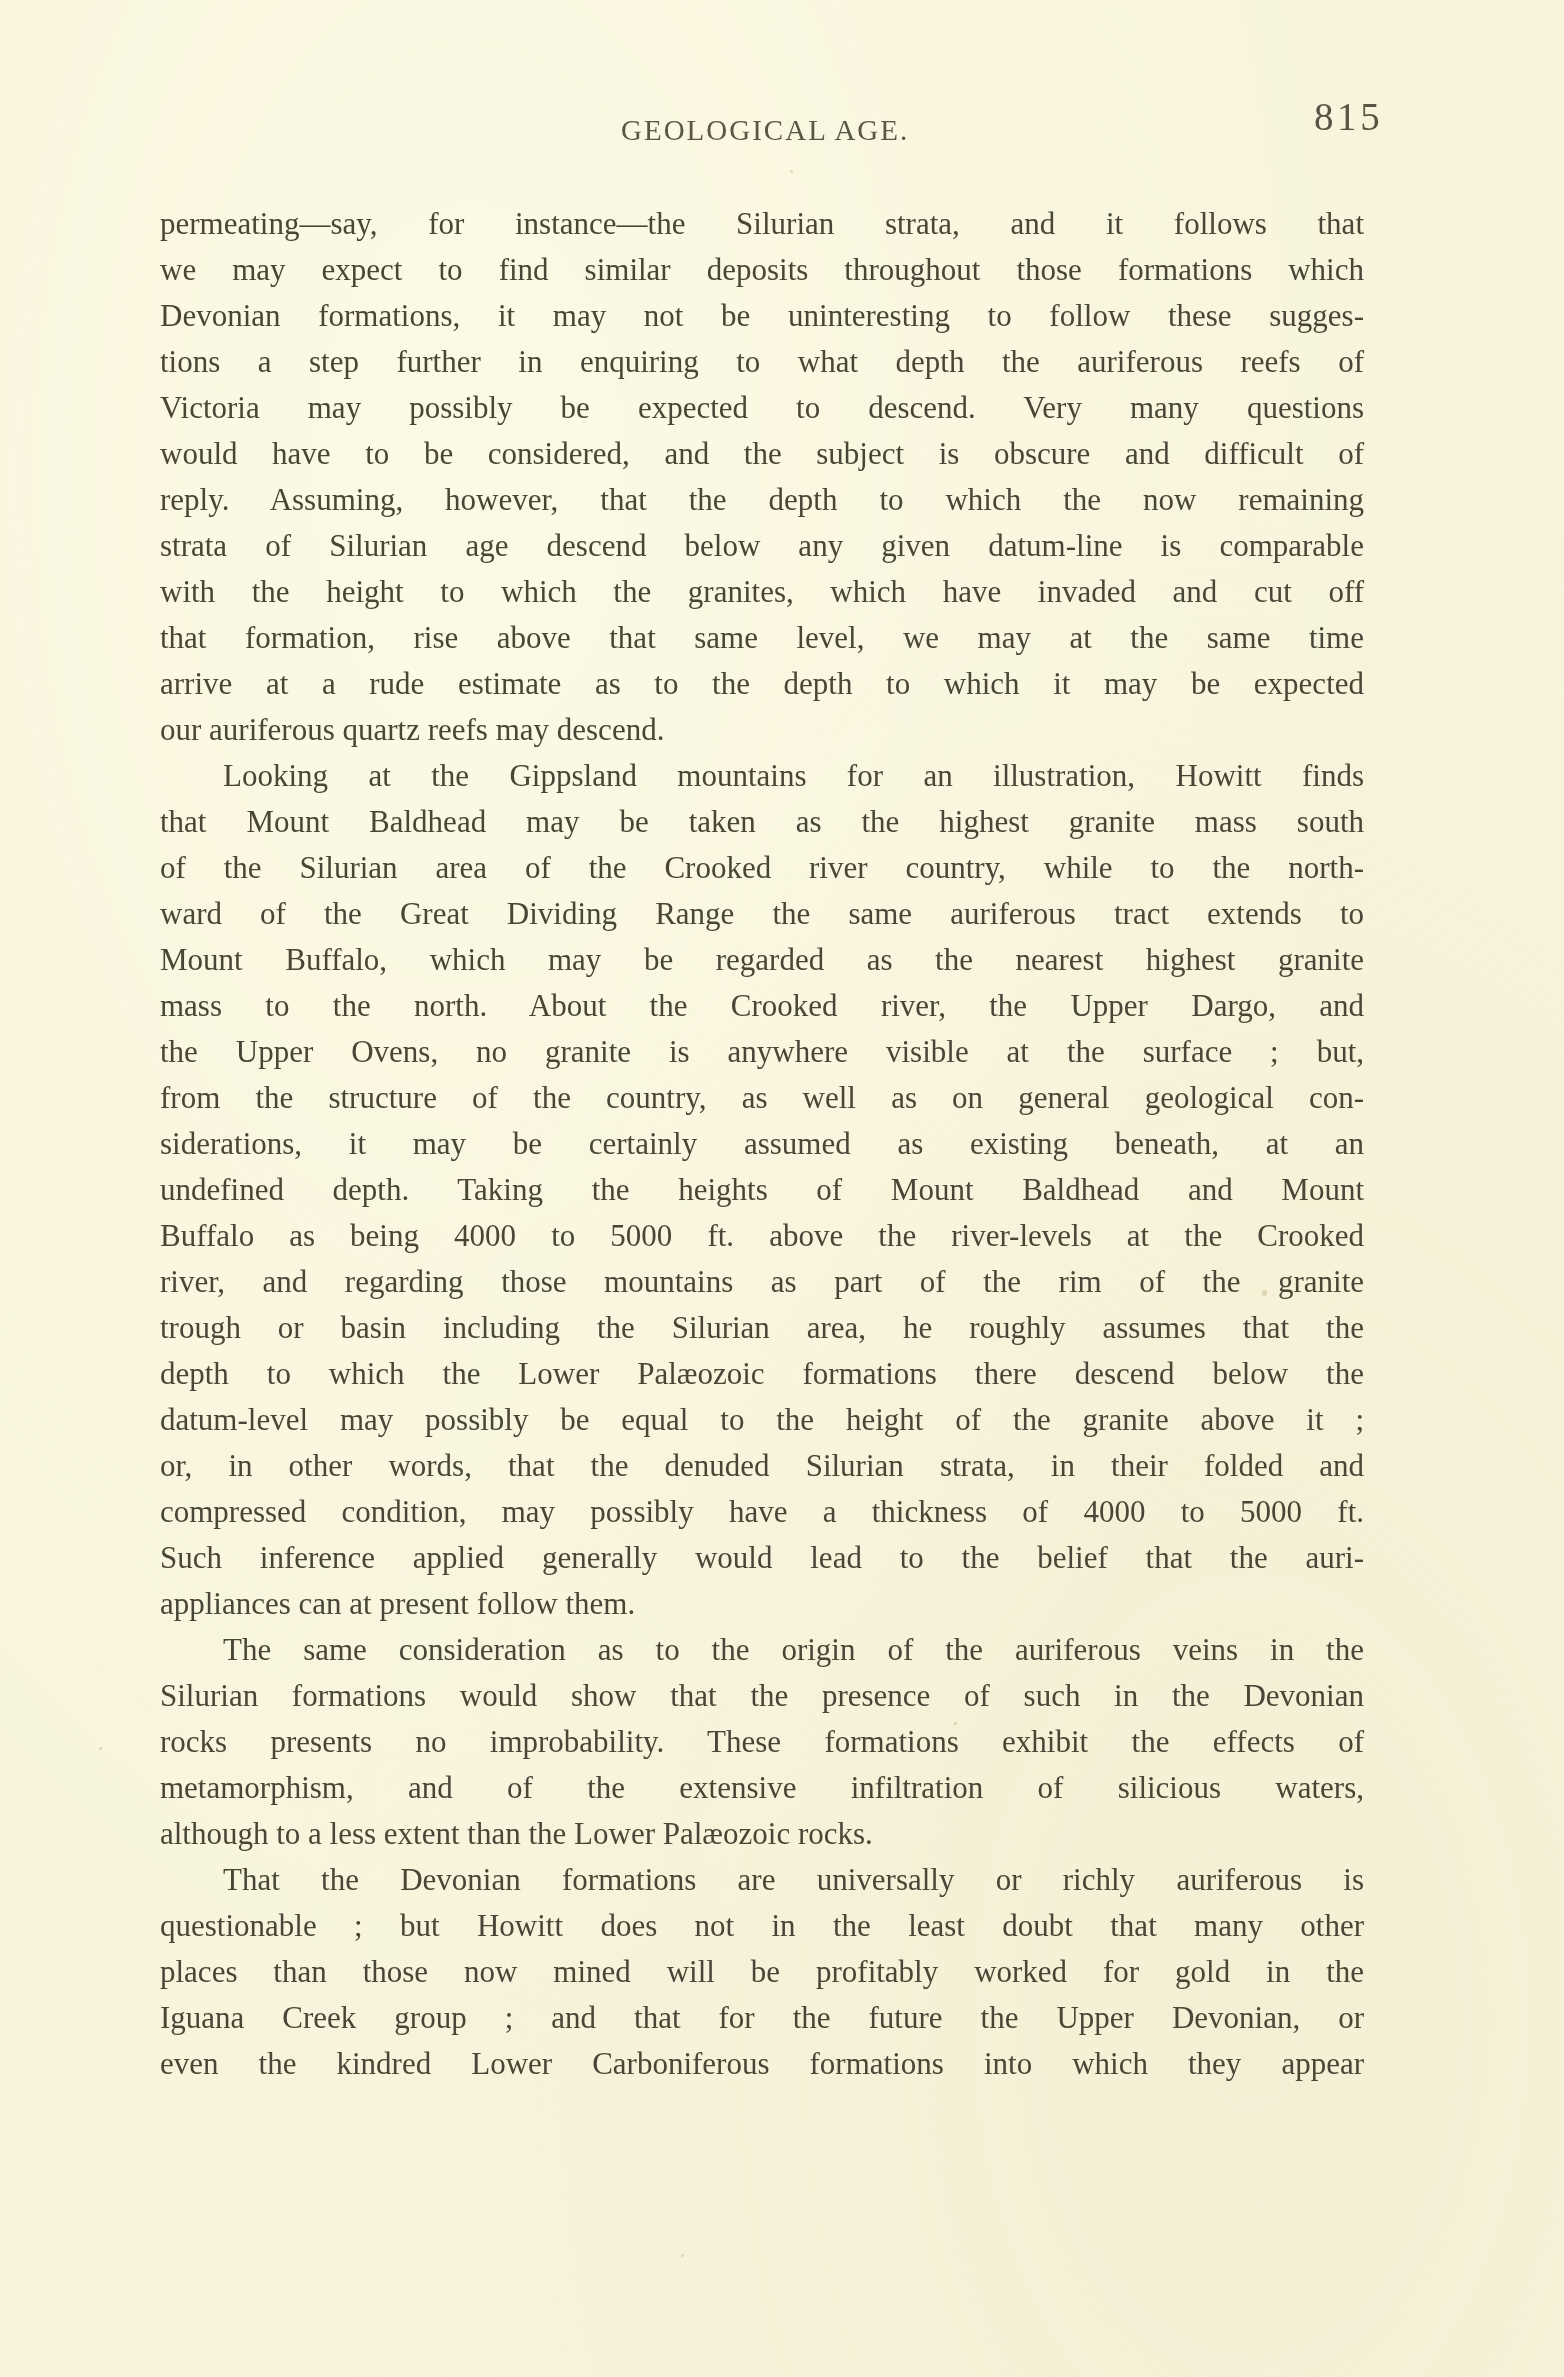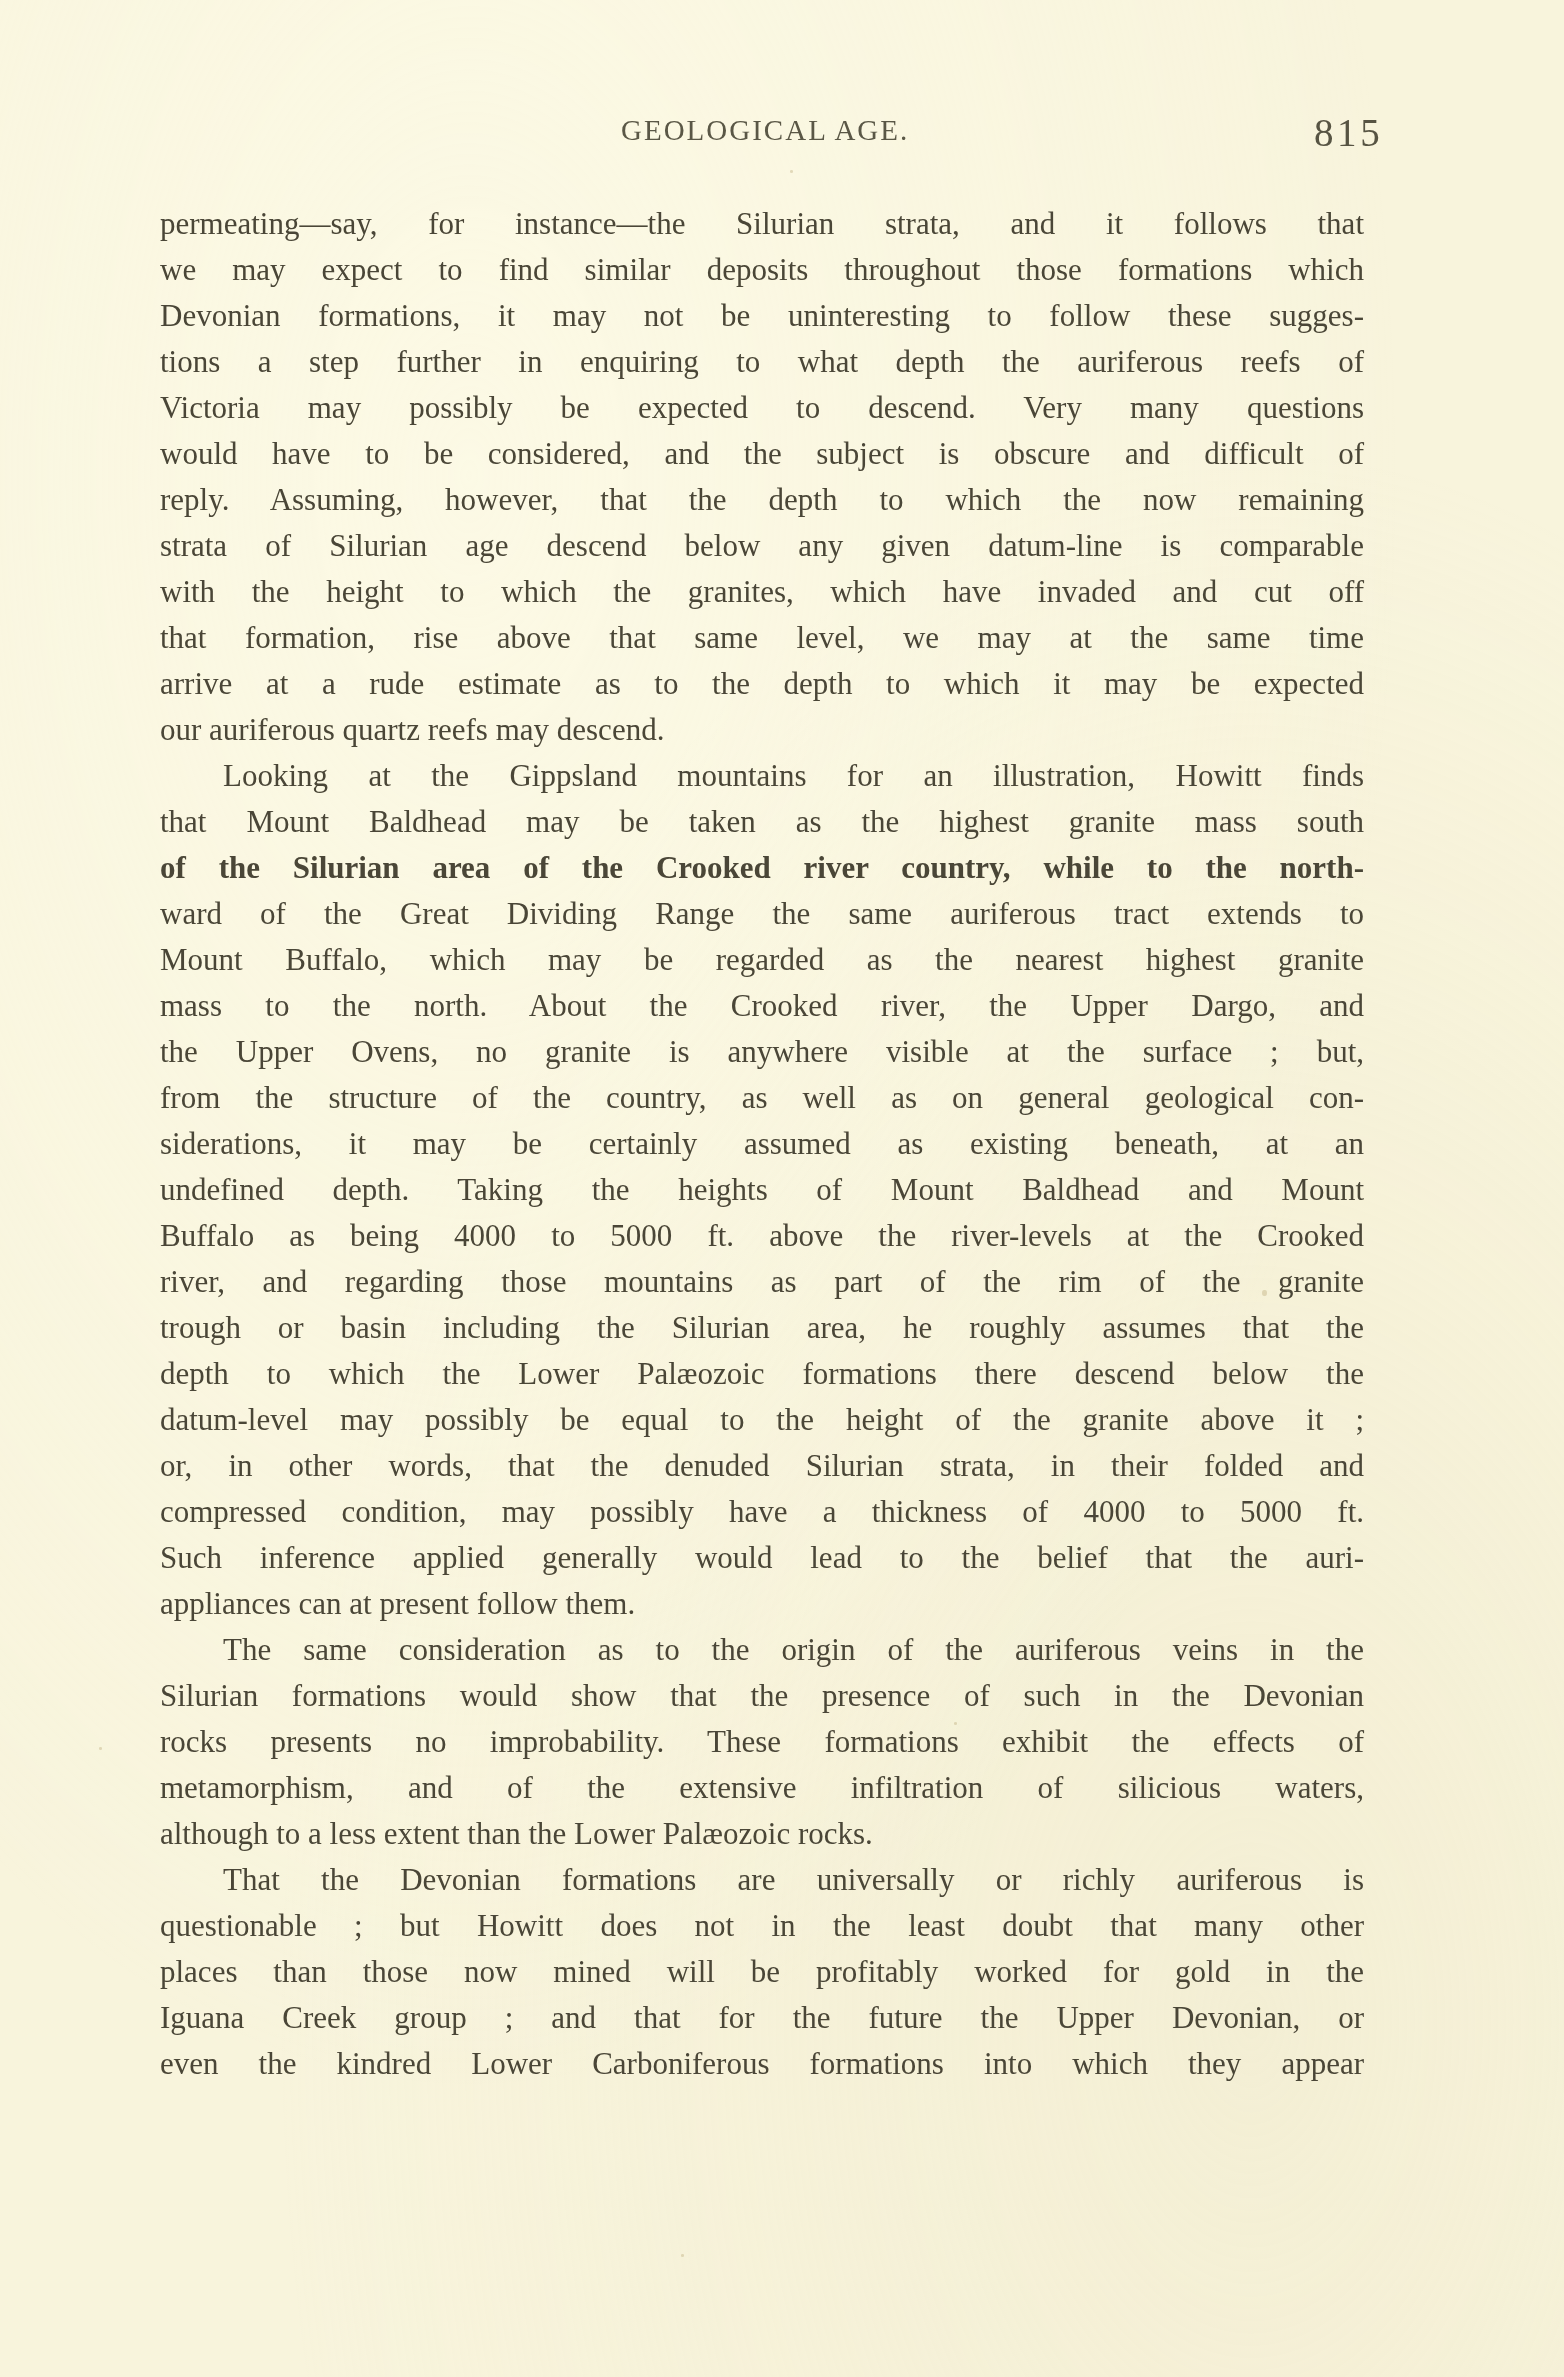--- a/index.html
+++ b/index.html
@@ -35,21 +35,21 @@
       color: #5a5746;
       white-space: nowrap;
       text-transform: uppercase;
       font-variant: normal;
       transform-origin: left top;
       transform: scaleY(0.98);
     }
     .page-number {
       position: absolute;
       left: 1314px;
-      top: 109px;
+      top: 93px;
       width: 66px;
       font-size: 39px;
       line-height: 47px;
       color: #575443;
       text-align: right;
       letter-spacing: 3.6px;
       white-space: nowrap;
     }
     .body-text {
       position: absolute;
@@ -98,21 +98,21 @@
       <div class="line" style="white-space: nowrap; text-align: left; word-spacing: 0px;">Victoria may possibly be expected to descend. Very many questions</div>
       <div class="line" style="white-space: nowrap; text-align: left; word-spacing: 0px;">would have to be considered, and the subject is obscure and difficult of</div>
       <div class="line" style="white-space: nowrap; text-align: left; word-spacing: 0px;">reply. Assuming, however, that the depth to which the now remaining</div>
       <div class="line" style="white-space: nowrap; text-align: left; word-spacing: 0px;">strata of Silurian age descend below any given datum-line is comparable</div>
       <div class="line" style="white-space: nowrap; text-align: left; word-spacing: 0px;">with the height to which the granites, which have invaded and cut off</div>
       <div class="line" style="white-space: nowrap; text-align: left; word-spacing: 0px;">that formation, rise above that same level, we may at the same time</div>
       <div class="line" style="white-space: nowrap; text-align: left; word-spacing: 0px;">arrive at a rude estimate as to the depth to which it may be expected</div>
       <div class="line last" style="white-space: nowrap; text-align: left; word-spacing: 0px;">our auriferous quartz reefs may descend.</div>
       <div class="line indent" style="white-space: nowrap; text-align: left; word-spacing: 0px;">Looking at the Gippsland mountains for an illustration, Howitt finds</div>
       <div class="line" style="white-space: nowrap; text-align: left; word-spacing: 0px;">that Mount Baldhead may be taken as the highest granite mass south</div>
-      <div class="line" style="white-space: nowrap; text-align: center; word-spacing: 0px; font-weight: bold;">of the Silurian area of the Crooked river country, while to the north-</div>
+      <div class="line" style="white-space: nowrap; text-align: center; word-spacing: 0px;">of the Silurian area of the Crooked river country, while to the north-</div>
       <div class="line" style="white-space: nowrap; text-align: left; word-spacing: 0px;">ward of the Great Dividing Range the same auriferous tract extends to</div>
       <div class="line" style="white-space: nowrap; text-align: left; word-spacing: 0px;">Mount Buffalo, which may be regarded as the nearest highest granite</div>
       <div class="line" style="white-space: nowrap; text-align: left; word-spacing: 0px;">mass to the north. About the Crooked river, the Upper Dargo, and</div>
       <div class="line" style="white-space: nowrap; text-align: left; word-spacing: 0px;">the Upper Ovens, no granite is anywhere visible at the surface ; but,</div>
       <div class="line" style="white-space: nowrap; text-align: left; word-spacing: 0px;">from the structure of the country, as well as on general geological con-</div>
       <div class="line" style="white-space: nowrap; text-align: left; word-spacing: 0px;">siderations, it may be certainly assumed as existing beneath, at an</div>
       <div class="line" style="white-space: nowrap; text-align: left; word-spacing: 0px;">undefined depth. Taking the heights of Mount Baldhead and Mount</div>
       <div class="line" style="white-space: nowrap; text-align: left; word-spacing: 0px;">Buffalo as being 4000 to 5000 ft. above the river-levels at the Crooked</div>
       <div class="line" style="white-space: nowrap; text-align: left; word-spacing: 0px;">river, and regarding those mountains as part of the rim of the granite</div>
       <div class="line" style="white-space: nowrap; text-align: left; word-spacing: 0px;">trough or basin including the Silurian area, he roughly assumes that the</div>

